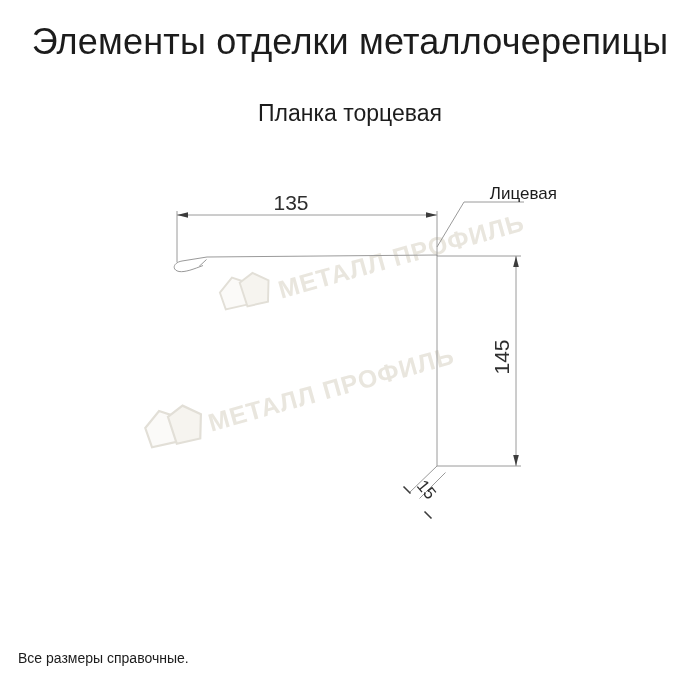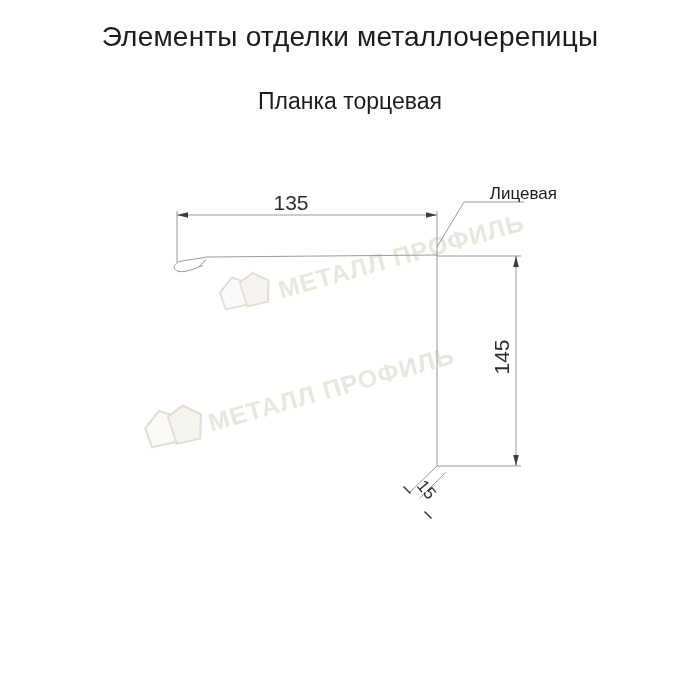--- a/index.html
+++ b/index.html
@@ -16,28 +16,28 @@
   .canvas{
     position:relative;
     width:700px;height:700px;
     background:var(--bg);
     overflow:hidden;
     font-family:"Liberation Sans", sans-serif;
     color:var(--ink);
   }
   .page-title{
     position:absolute;top:21px;left:0;width:700px;
-    text-align:center;font-size:28px;letter-spacing:0.2px;
+    text-align:center;font-size:36px;letter-spacing:0.2px;
     color:var(--ink);
   }
   .subtitle{
     position:absolute;left:0;width:700px;text-align:center;
     font-size:23px;font-weight:500;color:var(--ink);
   }
-  .subtitle.s1{top:88px;}
+  .subtitle.s1{top:100px;}
   .subtitle.s2{top:119px;}
   .dim-label{
     position:absolute;font-size:21px;color:var(--dim-text);
     transform:translate(-50%,-50%);white-space:nowrap;
   }
   .dim-135{left:291px;top:203px;}
   .dim-145{left:502px;top:357px;transform:translate(-50%,-50%) rotate(-90deg);}
   .dim-15{left:426px;top:490px;font-size:17px;transform:translate(-50%,-50%) rotate(50deg);}
   .face-label{
     position:absolute;left:433px;top:185px;width:124px;
@@ -120,14 +120,15 @@
   </svg>
 
   <div class="dim-label dim-135">135</div>
   <div class="dim-label dim-145">145</div>
   <div class="dim-label dim-15">15</div>
 
   <div class="face-label">
     <div>Лицевая</div>
   </div>
 
+  <div class="footer f1">Все размеры справочные.</div>
 
 </div>
 
 </body></html>

